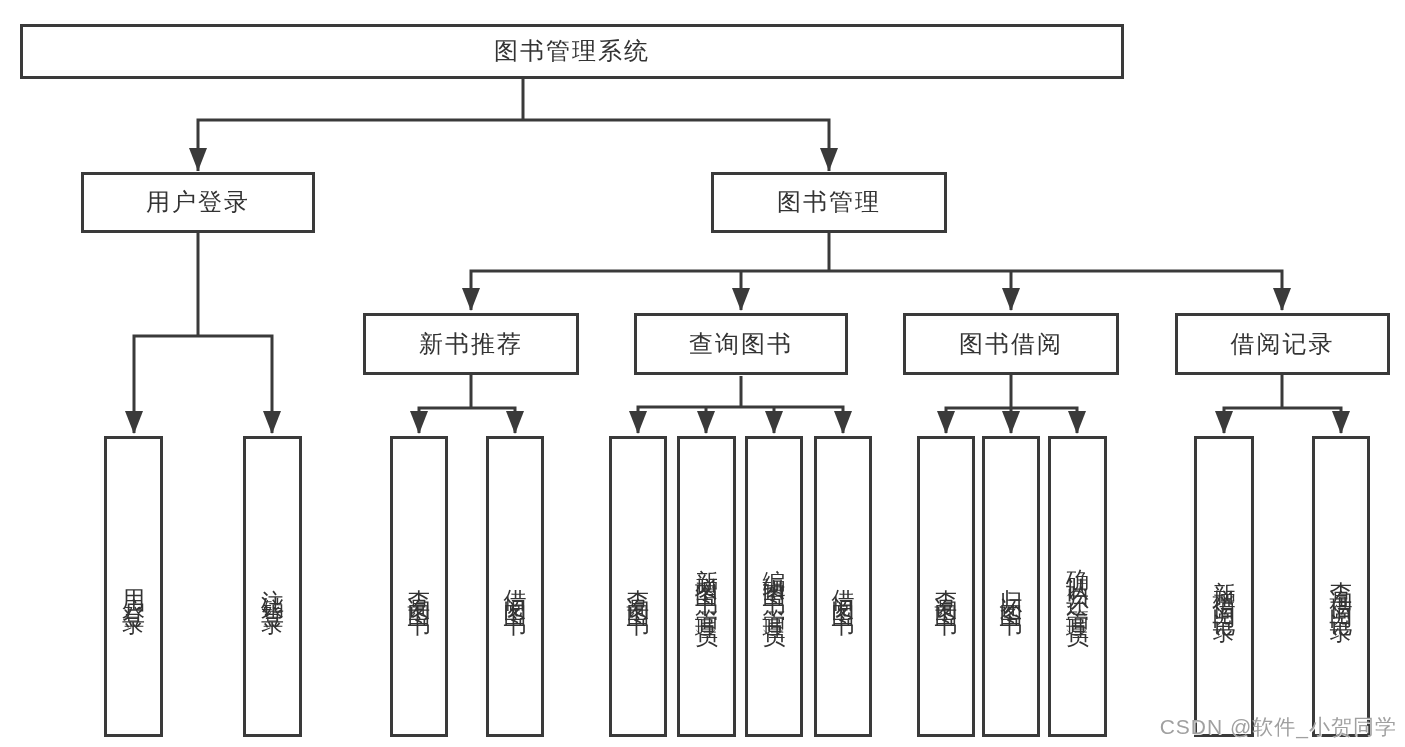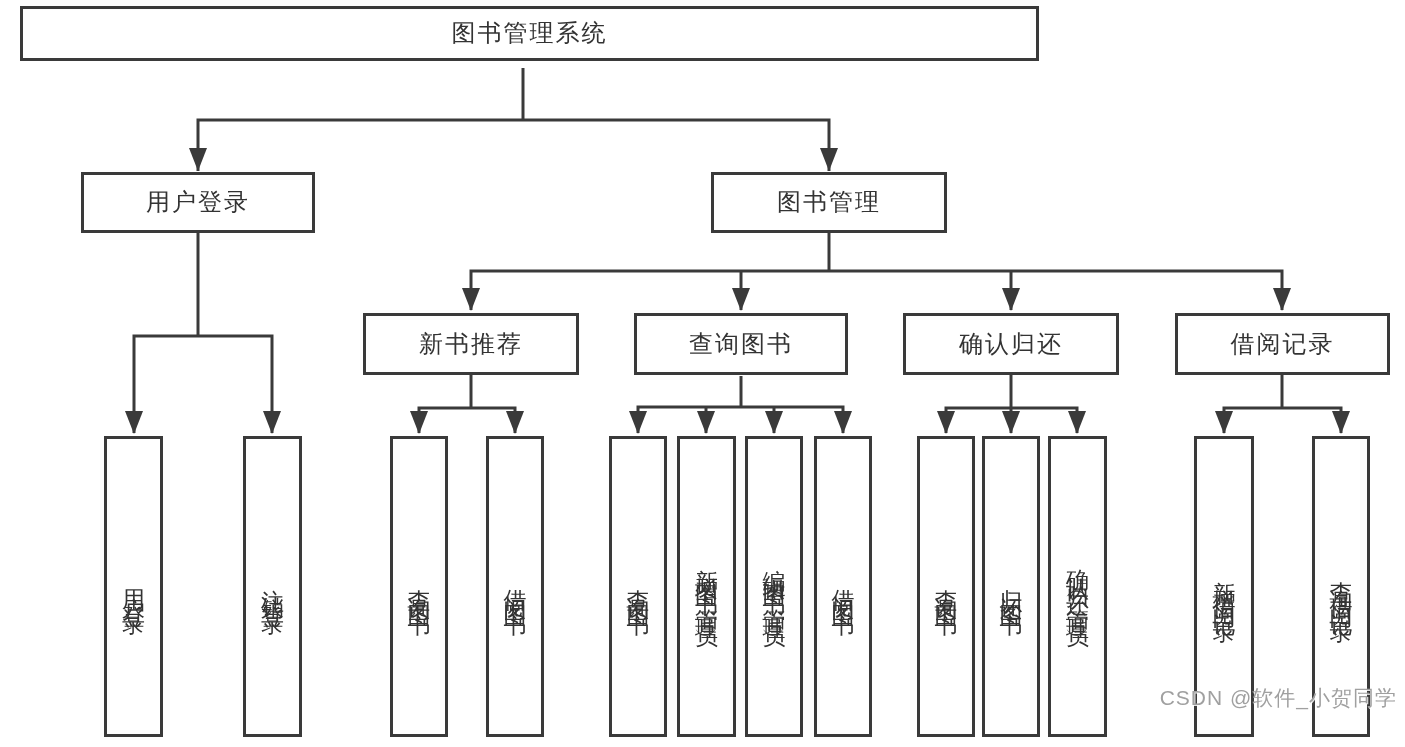--- a/index.html
+++ b/index.html
@@ -54,21 +54,21 @@
   .node.leaf .lbl{
     writing-mode:vertical-rl;
     text-orientation:upright;
     white-space:nowrap;
     font-size:23px;
     letter-spacing:8px;
     line-height:1;
   }
   .watermark{
     position:absolute;
-    top:684px;
+    top:713px;
     right:8px;
     font-size:21px;
     letter-spacing:1px;
     color:var(--watermark);
     text-shadow:1px 1px 0 rgba(255,255,255,0.85);
     white-space:nowrap;
     margin-left:37px;
   }
 </style>
 </head>
@@ -124,39 +124,39 @@
       <polygon points="1068,411 1086,411 1077,434"></polygon>
     </g>
     <g>
       <path d="M1282,375 V408"></path>
       <path d="M1224,433 V408 H1341 V433"></path>
       <polygon points="1215,411 1233,411 1224,434"></polygon>
       <polygon points="1332,411 1350,411 1341,434"></polygon>
     </g>
   </svg>
 
-  <div class="node" style="left:20px;top:6px;width:1019px;height:55px">
+  <div class="node" style="left:20px;top:24px;width:1104px;height:55px">
     <span class="lbl">图书管理系统</span>
   </div>
 
   <div class="node" style="left:81px;top:172px;width:234px;height:61px">
     <span class="lbl">用户登录</span>
   </div>
   <div class="node" style="left:363px;top:313px;width:216px;height:62px">
     <span class="lbl">新书推荐</span>
   </div>
 
   <div class="node" style="left:711px;top:172px;width:236px;height:61px">
     <span class="lbl">图书管理</span>
   </div>
   <div class="node" style="left:634px;top:313px;width:214px;height:62px">
     <span class="lbl">查询图书</span>
   </div>
   <div class="node" style="left:903px;top:313px;width:216px;height:62px">
-    <span class="lbl">确认归还</span>
+    <span class="lbl">图书借阅</span>
   </div>
   <div class="node" style="left:1175px;top:313px;width:215px;height:62px">
     <span class="lbl">借阅记录</span>
   </div>
 
   <div class="node leaf" style="left:104px;top:436px;width:59px;height:301px">
     <span class="lbl">用户登录</span>
   </div>
   <div class="node leaf" style="left:243px;top:436px;width:59px;height:301px">
     <span class="lbl">注销登录</span>

